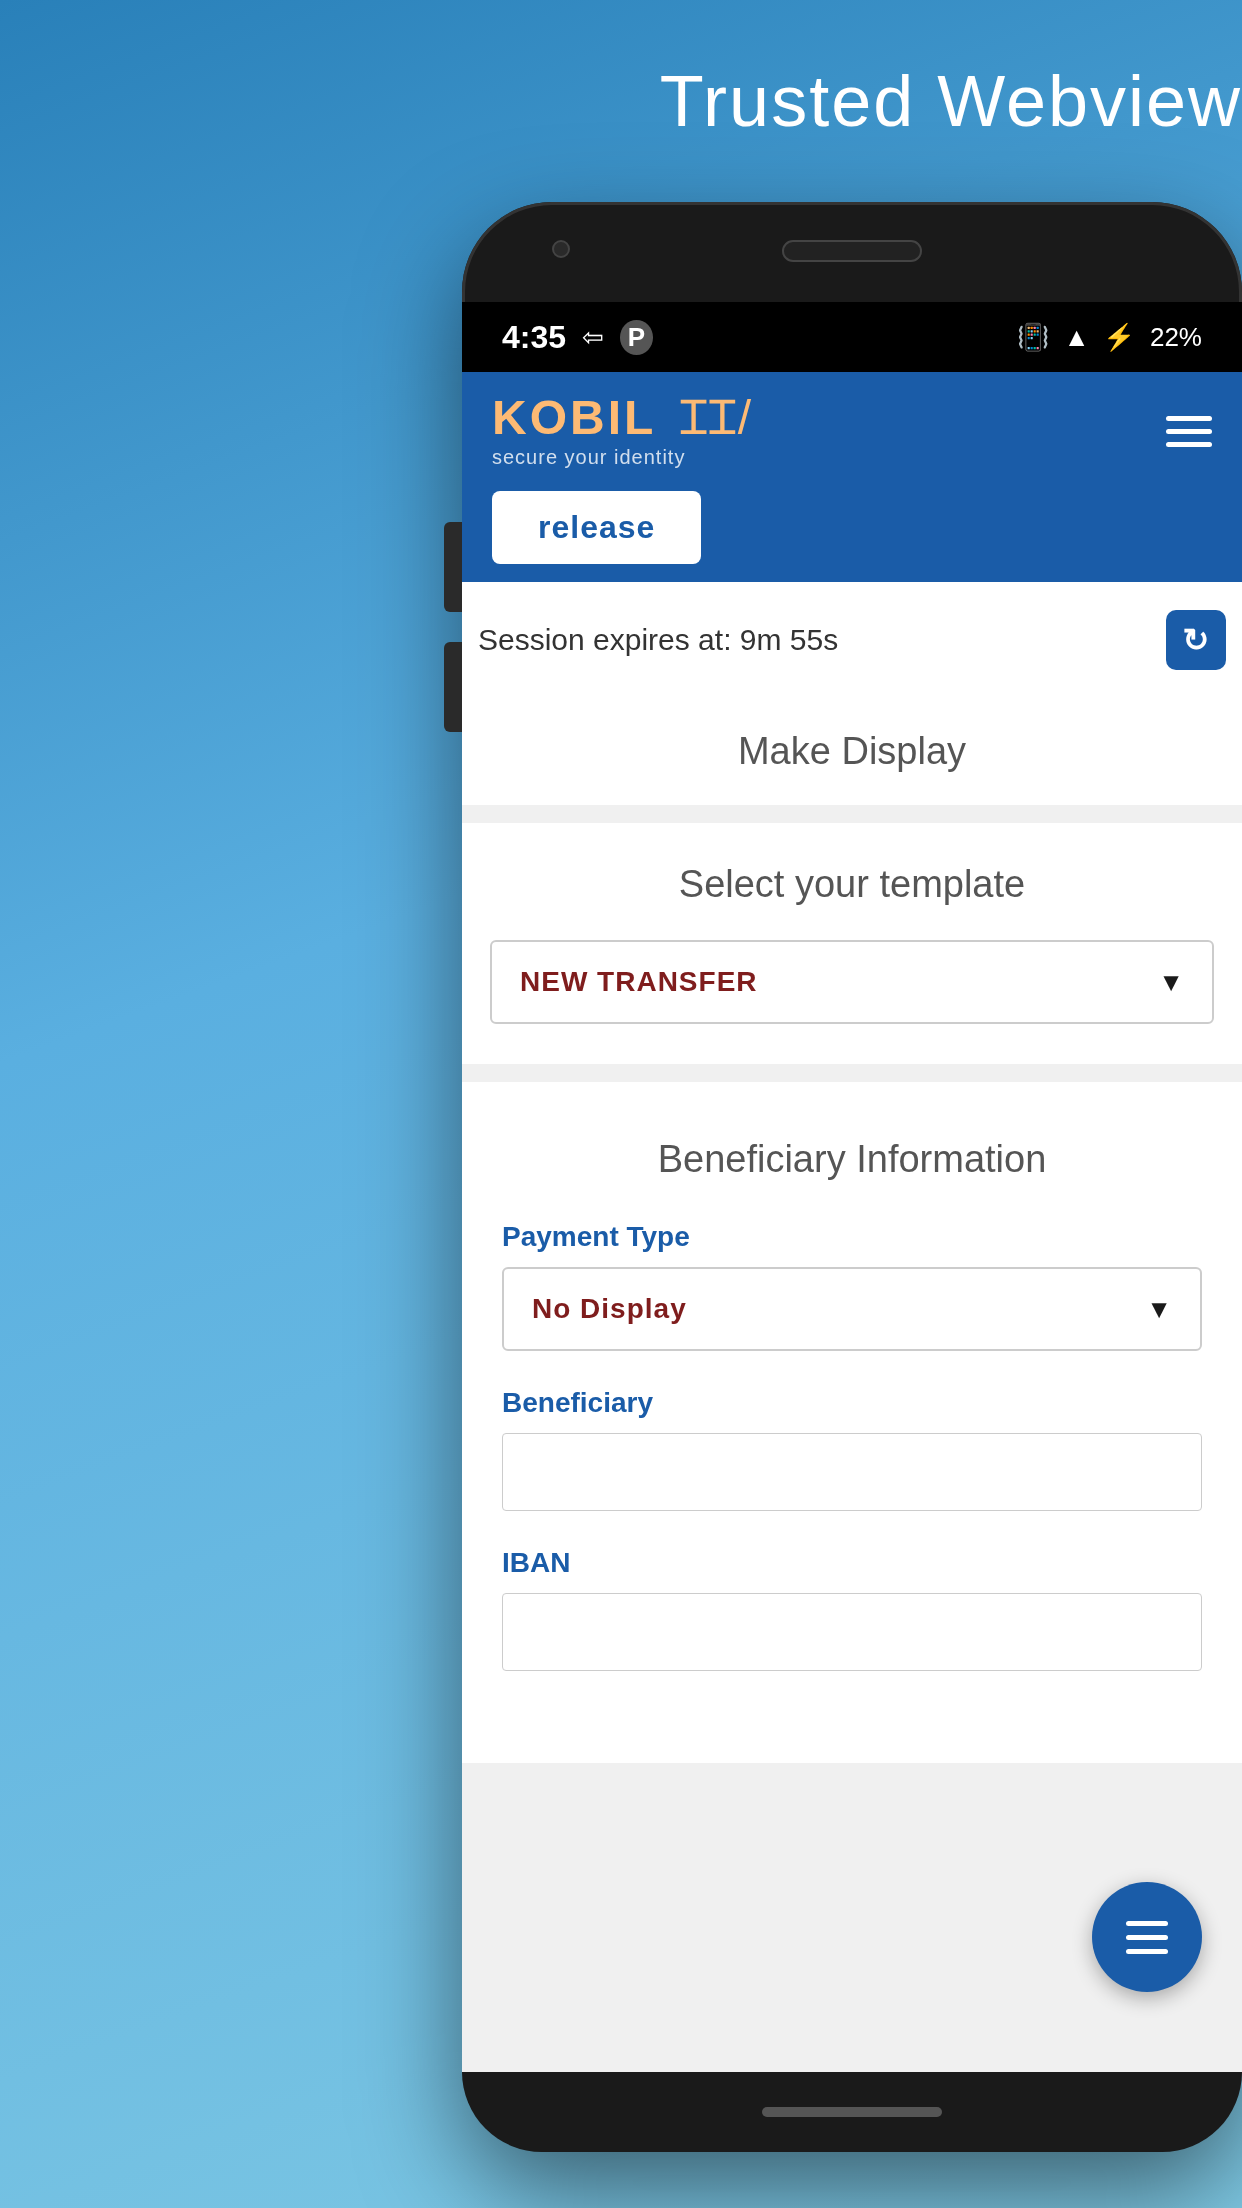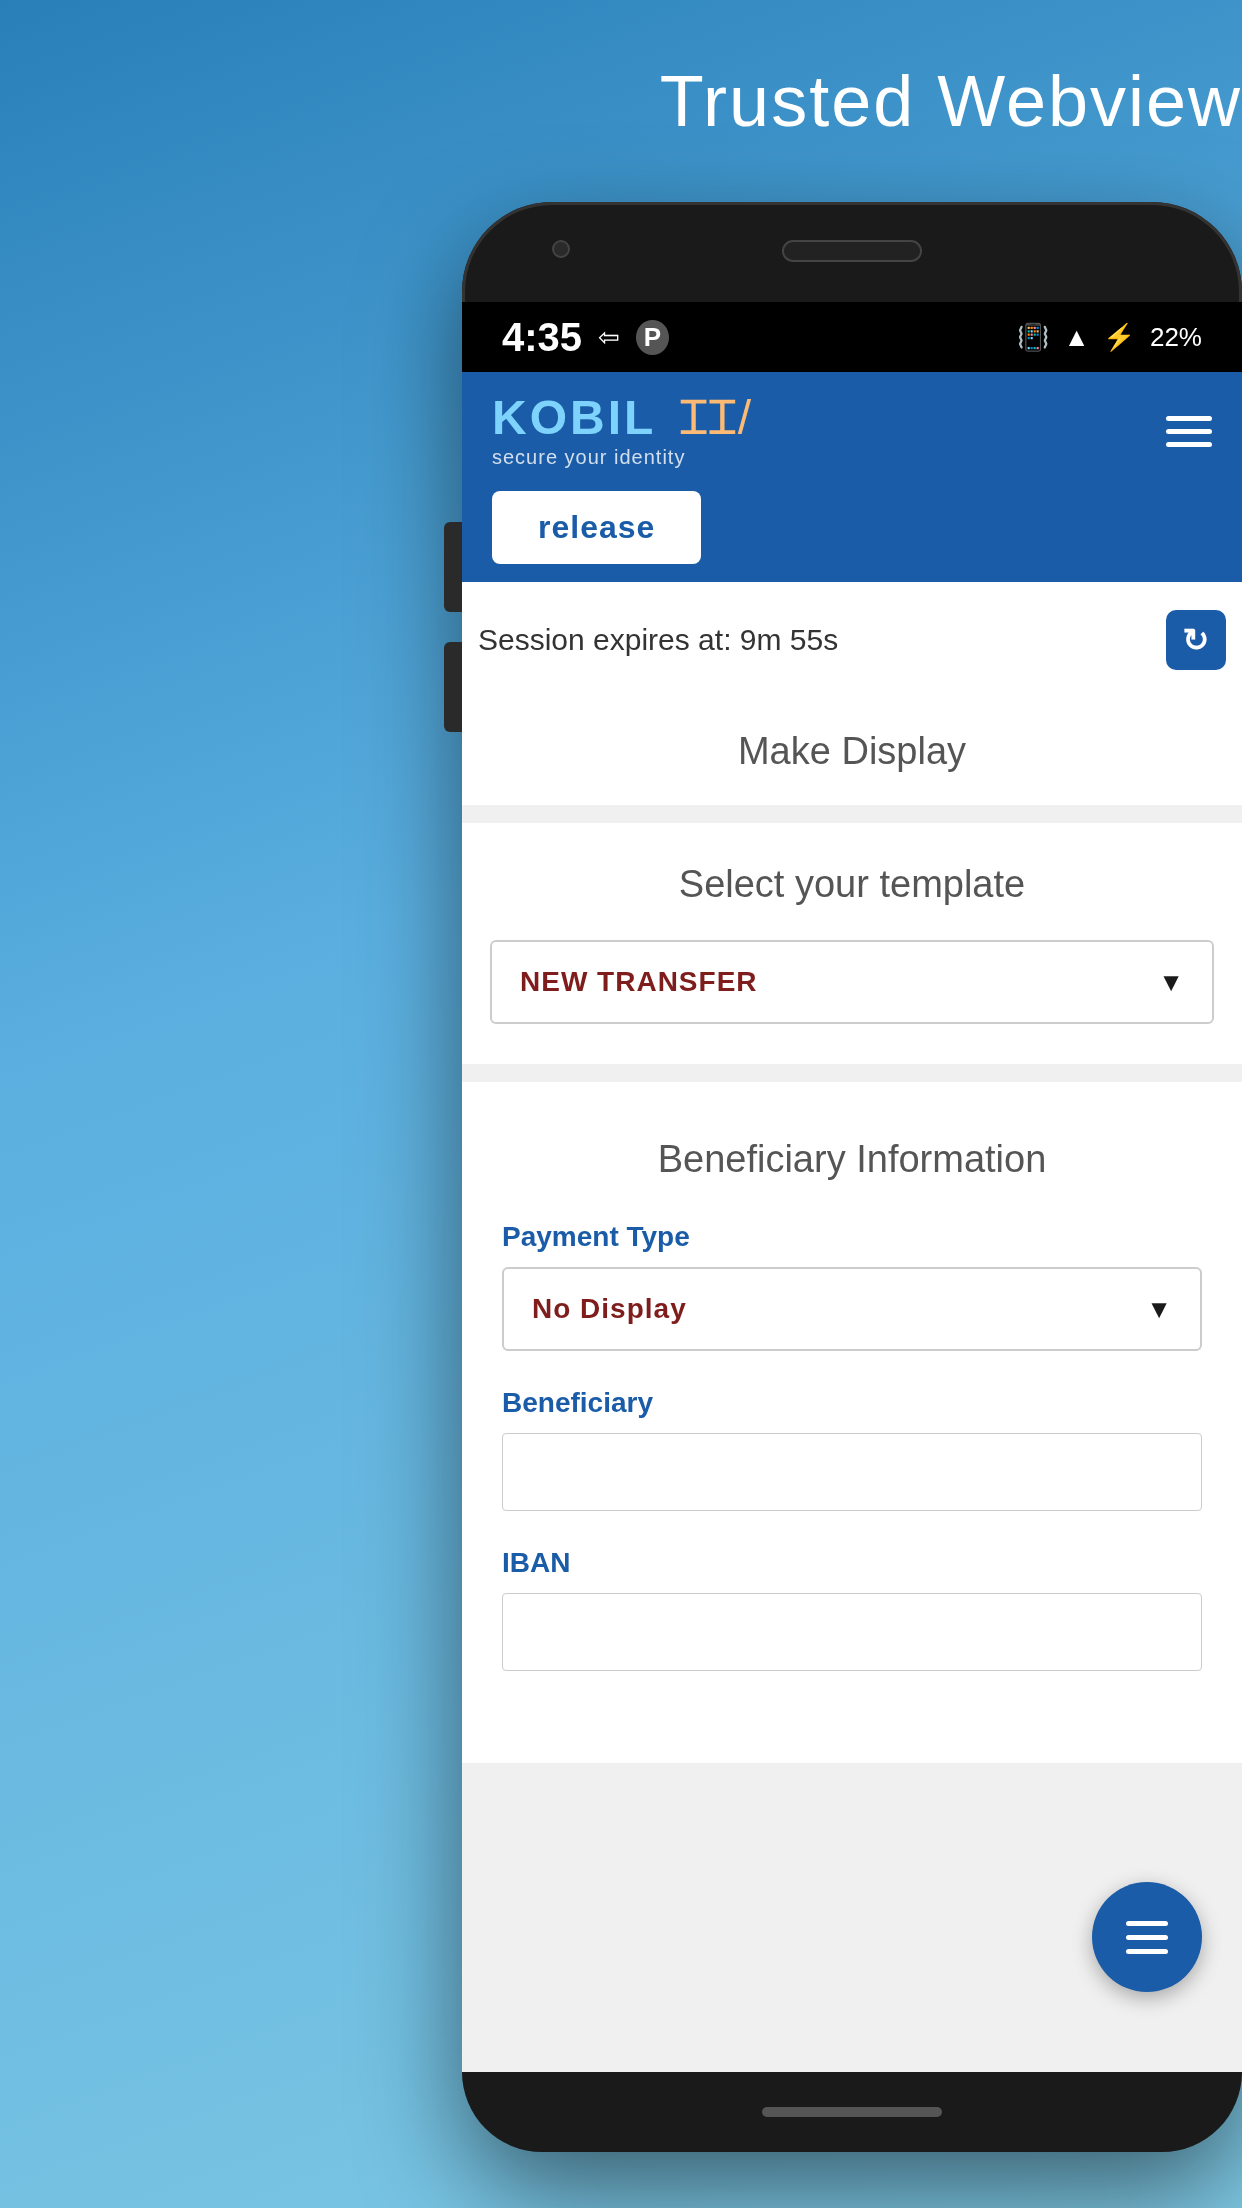--- a/index.html
+++ b/index.html
@@ -79,21 +79,21 @@
       background: #000;
       display: flex;
       align-items: center;
       justify-content: space-between;
       padding: 0 40px;
       flex-shrink: 0;
     }
 
     .status-time {
       color: white;
-      font-size: 40px;
+      font-size: 32px;
       font-weight: bold;
     }
 
     .status-icons {
       display: flex;
       align-items: center;
       gap: 14px;
       color: white;
       font-size: 28px;
     }
@@ -402,21 +402,21 @@
         <span style="font-size:26px;">⚡</span>
         <span style="font-size:26px; color:white;">22%</span>
       </div>
     </div>
 
     <div class="phone-screen" style="position:relative;">
 
       <div class="kobil-header">
         <div class="kobil-logo">
           <div class="kobil-logo-text">
-            <span style="font-size:48px; font-weight:900; color:#7dd3fc; letter-spacing:3px;">KOBIL</span>
+            <span style="font-size:48px; font-weight:900; color:#fdba74; letter-spacing:3px;">KOBIL</span>
             <span style="color:#fdba74; font-size:48px; margin-left:24px; font-weight:200;">ꞮꞮ/</span>
           </div>
           <div class="kobil-tagline">secure your identity</div>
         </div>
         <div class="hamburger-menu">
           <div class="hamburger-line"></div>
           <div class="hamburger-line"></div>
           <div class="hamburger-line"></div>
         </div>
       </div>

